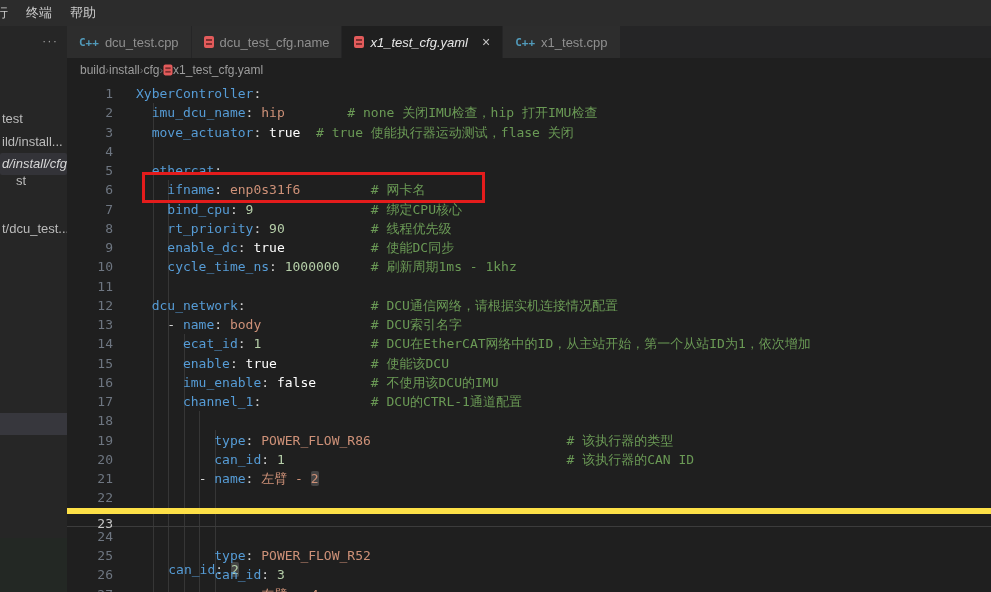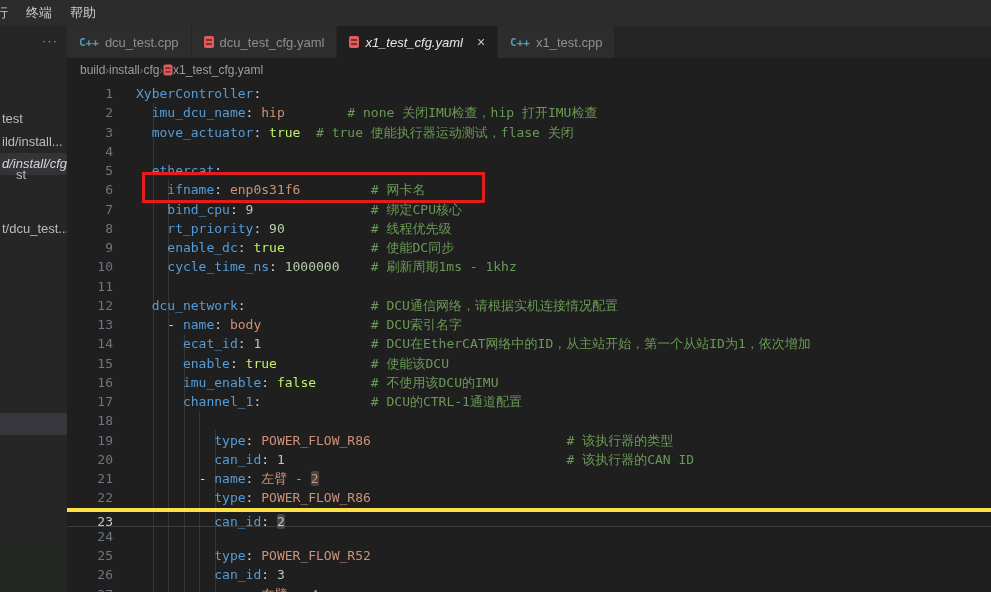--- a/index.html
+++ b/index.html
@@ -50,26 +50,26 @@
     color:#9d9d9d; font-size:12px; }
   .crumb-sep { color:#6e6e6e; font-size:11px; }
   .breadcrumb .yaml-glyph { transform:scale(.9); }
 
   
   .editor { position:absolute; left:67px; top:82px; width:924px; height:510px;
     background:#1f1f1f; overflow:hidden; font-family:"DejaVu Sans Mono",monospace;
     font-size:13px; }
   .lines { position:absolute; left:0; top:2px; width:924px; }
   .line { display:flex; height:19.25px; line-height:19.25px; position:relative; }
-  .line.current { border-top:4px solid #fde047; border-bottom:1px solid #3c3c3c; }
+  .line.current { border-top:6px solid #fde047; border-bottom:1px solid #3c3c3c;flex-direction:column; }
   .ln { width:46px; text-align:right; color:#6e7681; flex:0 0 46px; }
   .line.current .ln { color:#c6c6c6; }
   .code { padding-left:23px; white-space:pre; color:#d4d4d4; }
   .k { color:#569cd6; } .s { color:#ce9178; } .n { color:#b5cea8; }
-  .b { color:#bef264; } .c { color:#6a9955; } .p { color:#d4d4d4; }
+  .b { color:#ffffff; } .c { color:#6a9955; } .p { color:#d4d4d4; }
   .hl { background:rgba(110,110,110,.48); border-radius:2px; }
 
   .guide { position:absolute; width:1px; background:#363636; }
   #g1 { left:86px;  top:21px;  height:489px; }
   #g2 { left:101px; top:98px;  height:412px; }
   #g3 { left:117px; top:252px; height:258px; }
   #g4 { left:132px; top:329px; height:181px; }
   #g5 { left:148px; top:348px; height:162px; }
 
   
@@ -83,37 +83,37 @@
   <div class="menu-item">行</div>
   <div class="menu-item">终端</div>
   <div class="menu-item">帮助</div>
 </div>
 
 <div class="sidebar">
   <div id="side-items">
       <div class="side-item" style="top: 82px;">test</div>
       <div class="side-item" style="top: 105px;">ild/install...</div>
       <div class="side-item hl" style="top: 127px;">d/install/cfg</div>
-      <div class="side-item" style="top: 138px; padding-left: 16px;">st</div>
+      <div class="side-item" style="top: 144px; padding-left: 16px;">st</div>
       <div class="side-item" style="top: 192px;">t/dcu_test...</div>
     </div>
   <div class="side-sel-row"></div>
   <div class="side-bottom"></div>
 </div>
 
 <div class="tabbar">
   <div class="more-dots">···</div>
 
   <div class="tab">
     <span class="cpp-glyph">C++</span>
     <span class="tab-label">dcu_test.cpp</span>
   </div>
   <div class="tab">
     <span class="yaml-glyph"></span>
-    <span class="tab-label">dcu_test_cfg.yaml</span>
+    <span class="tab-label">dcu_test_cfg.name</span>
   </div>
   <div class="tab active">
     <span class="yaml-glyph"></span>
     <span class="tab-label">x1_test_cfg.yaml</span>
     <span class="tab-close">×</span>
   </div>
   <div class="tab">
     <span class="cpp-glyph">C++</span>
     <span class="tab-label">x1_test.cpp</span>
   </div>
@@ -215,21 +215,20 @@
       <div class="line">
         <div class="ln">20</div>
         <div class="code"><span class="p">          </span><span class="k">can_id</span><span class="p">:</span><span class="p"> </span><span class="n">1</span><span class="p">                                    </span><span class="c"># 该执行器的CAN ID</span></div>
       </div>
       <div class="line">
         <div class="ln">21</div>
         <div class="code"><span class="p">        </span><span class="p">- </span><span class="k">name</span><span class="p">:</span><span class="p"> </span><span class="s">左臂 - </span><span class="s hl">2</span></div>
       </div>
       <div class="line">
         <div class="ln">22</div>
-        <div class="code"><span class="p">          </span><span class="k">type</span><span class="p">:</span><span class="p"> </span><span class="s">POWER_FLOW_R86</span></div>
       </div>
       <div class="line current">
         <div class="ln">23</div>
         <div class="code"><span class="p">          </span><span class="k">can_id</span><span class="p">:</span><span class="p"> </span><span class="n hl">2</span></div>
       </div>
       <div class="line">
         <div class="ln">24</div>
       </div>
       <div class="line">
         <div class="ln">25</div>

